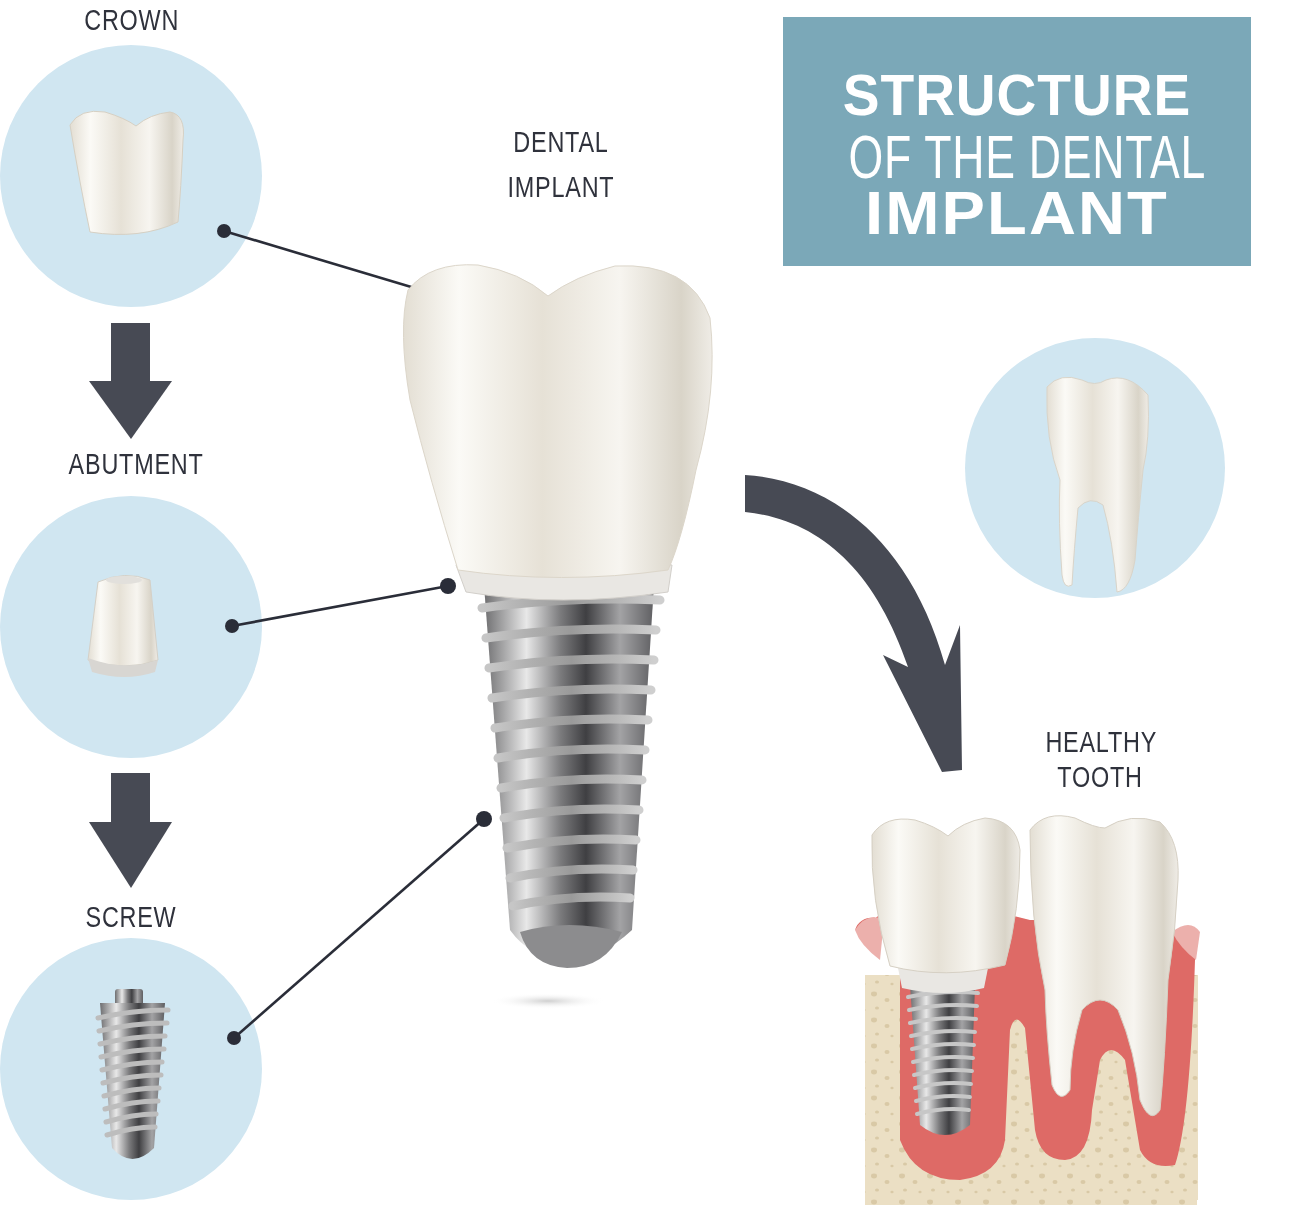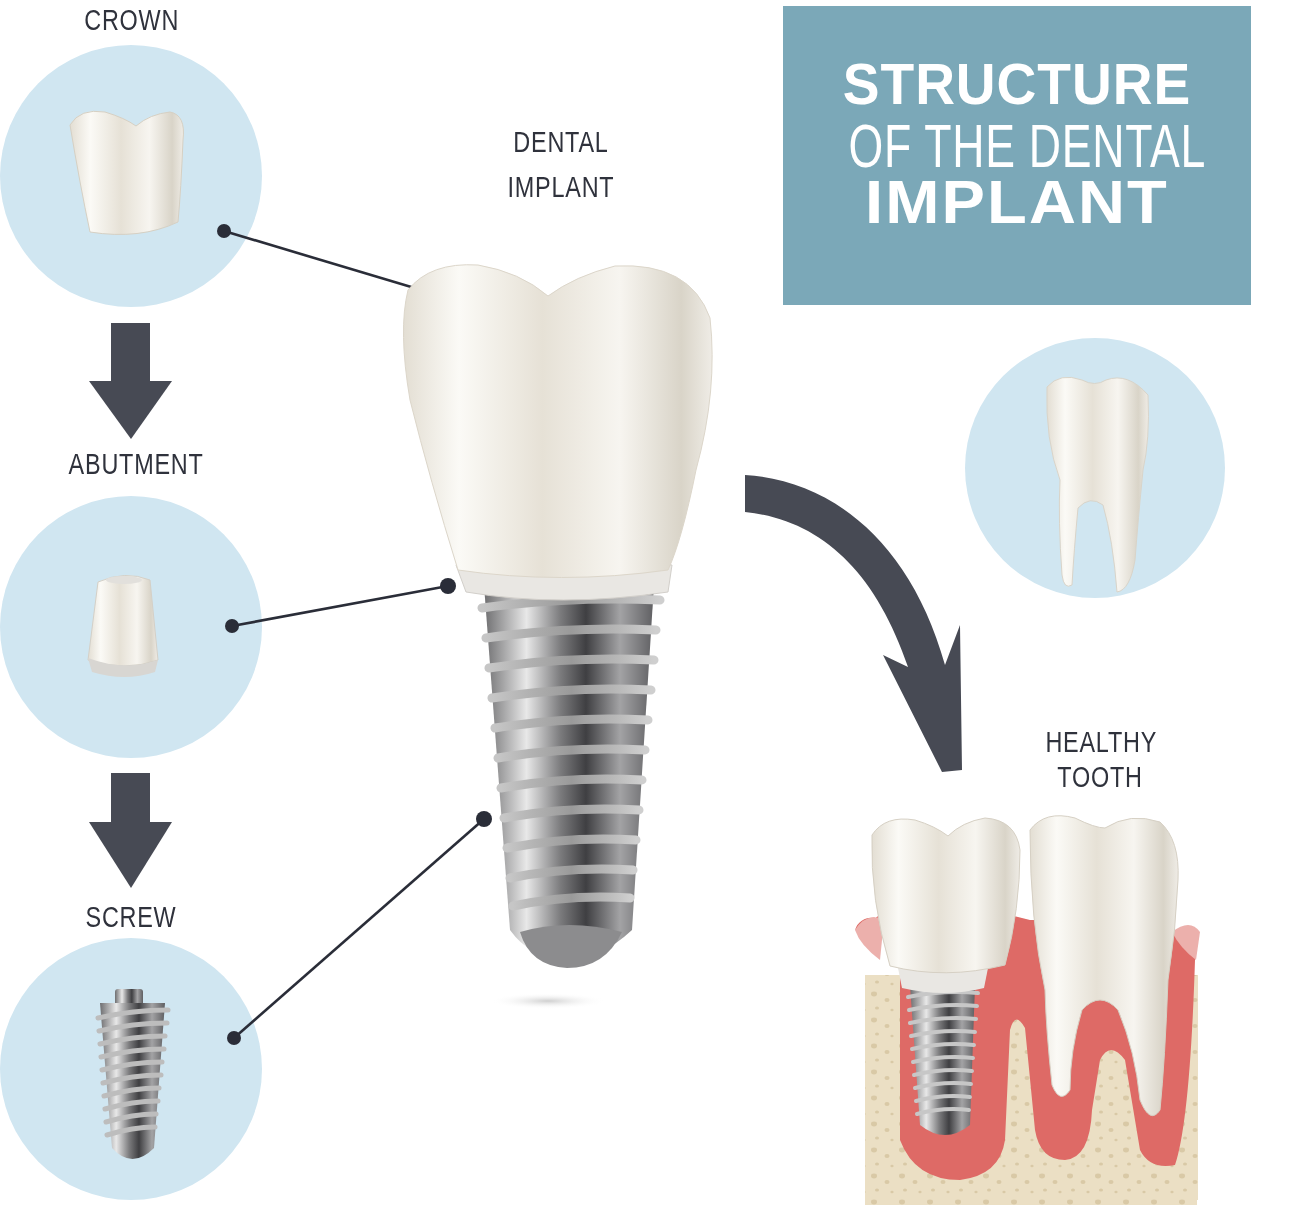--- a/index.html
+++ b/index.html
@@ -1,21 +1,21 @@
 <!DOCTYPE html>
 <html><head>
 <meta charset="utf-8">
 <style>
   html, body { margin:0; padding:0; background:#ffffff; }
   body { width:1300px; height:1207px; position:relative; overflow:hidden;
          font-family:"Liberation Sans", sans-serif; }
   .label { position:absolute; color:#2f323c; font-family:"Liberation Sans Narrow","Liberation Sans", sans-serif;
            font-size:30px; letter-spacing:1px; text-align:center; line-height:34px;
            transform:scaleX(0.78); transform-origin:center top; white-space:nowrap; }
-  .title-box { position:absolute; left:783px; top:6px; width:468px; height:299px; background:#7ba8b8; }
+  .title-box { position:absolute; left:783px; top:17px; width:468px; height:249px; background:#7ba8b8; }
   .title-line { position:absolute; left:0; width:100%; text-align:center; color:#ffffff; white-space:nowrap;
                 font-family:"Liberation Sans", sans-serif; }
   .t1 { top:44px; font-size:58px; font-weight:bold; letter-spacing:1px; transform:scaleX(0.95); }
   .t2 { top:104px; font-size:62px; font-weight:normal; transform:scaleX(0.72); letter-spacing:1px; }
   .t3 { top:160px; font-size:62px; font-weight:bold; letter-spacing:2px; transform:scaleX(1.05); }
   svg { position:absolute; left:0; top:0; }
 </style>
 </head>
 <body>
 

